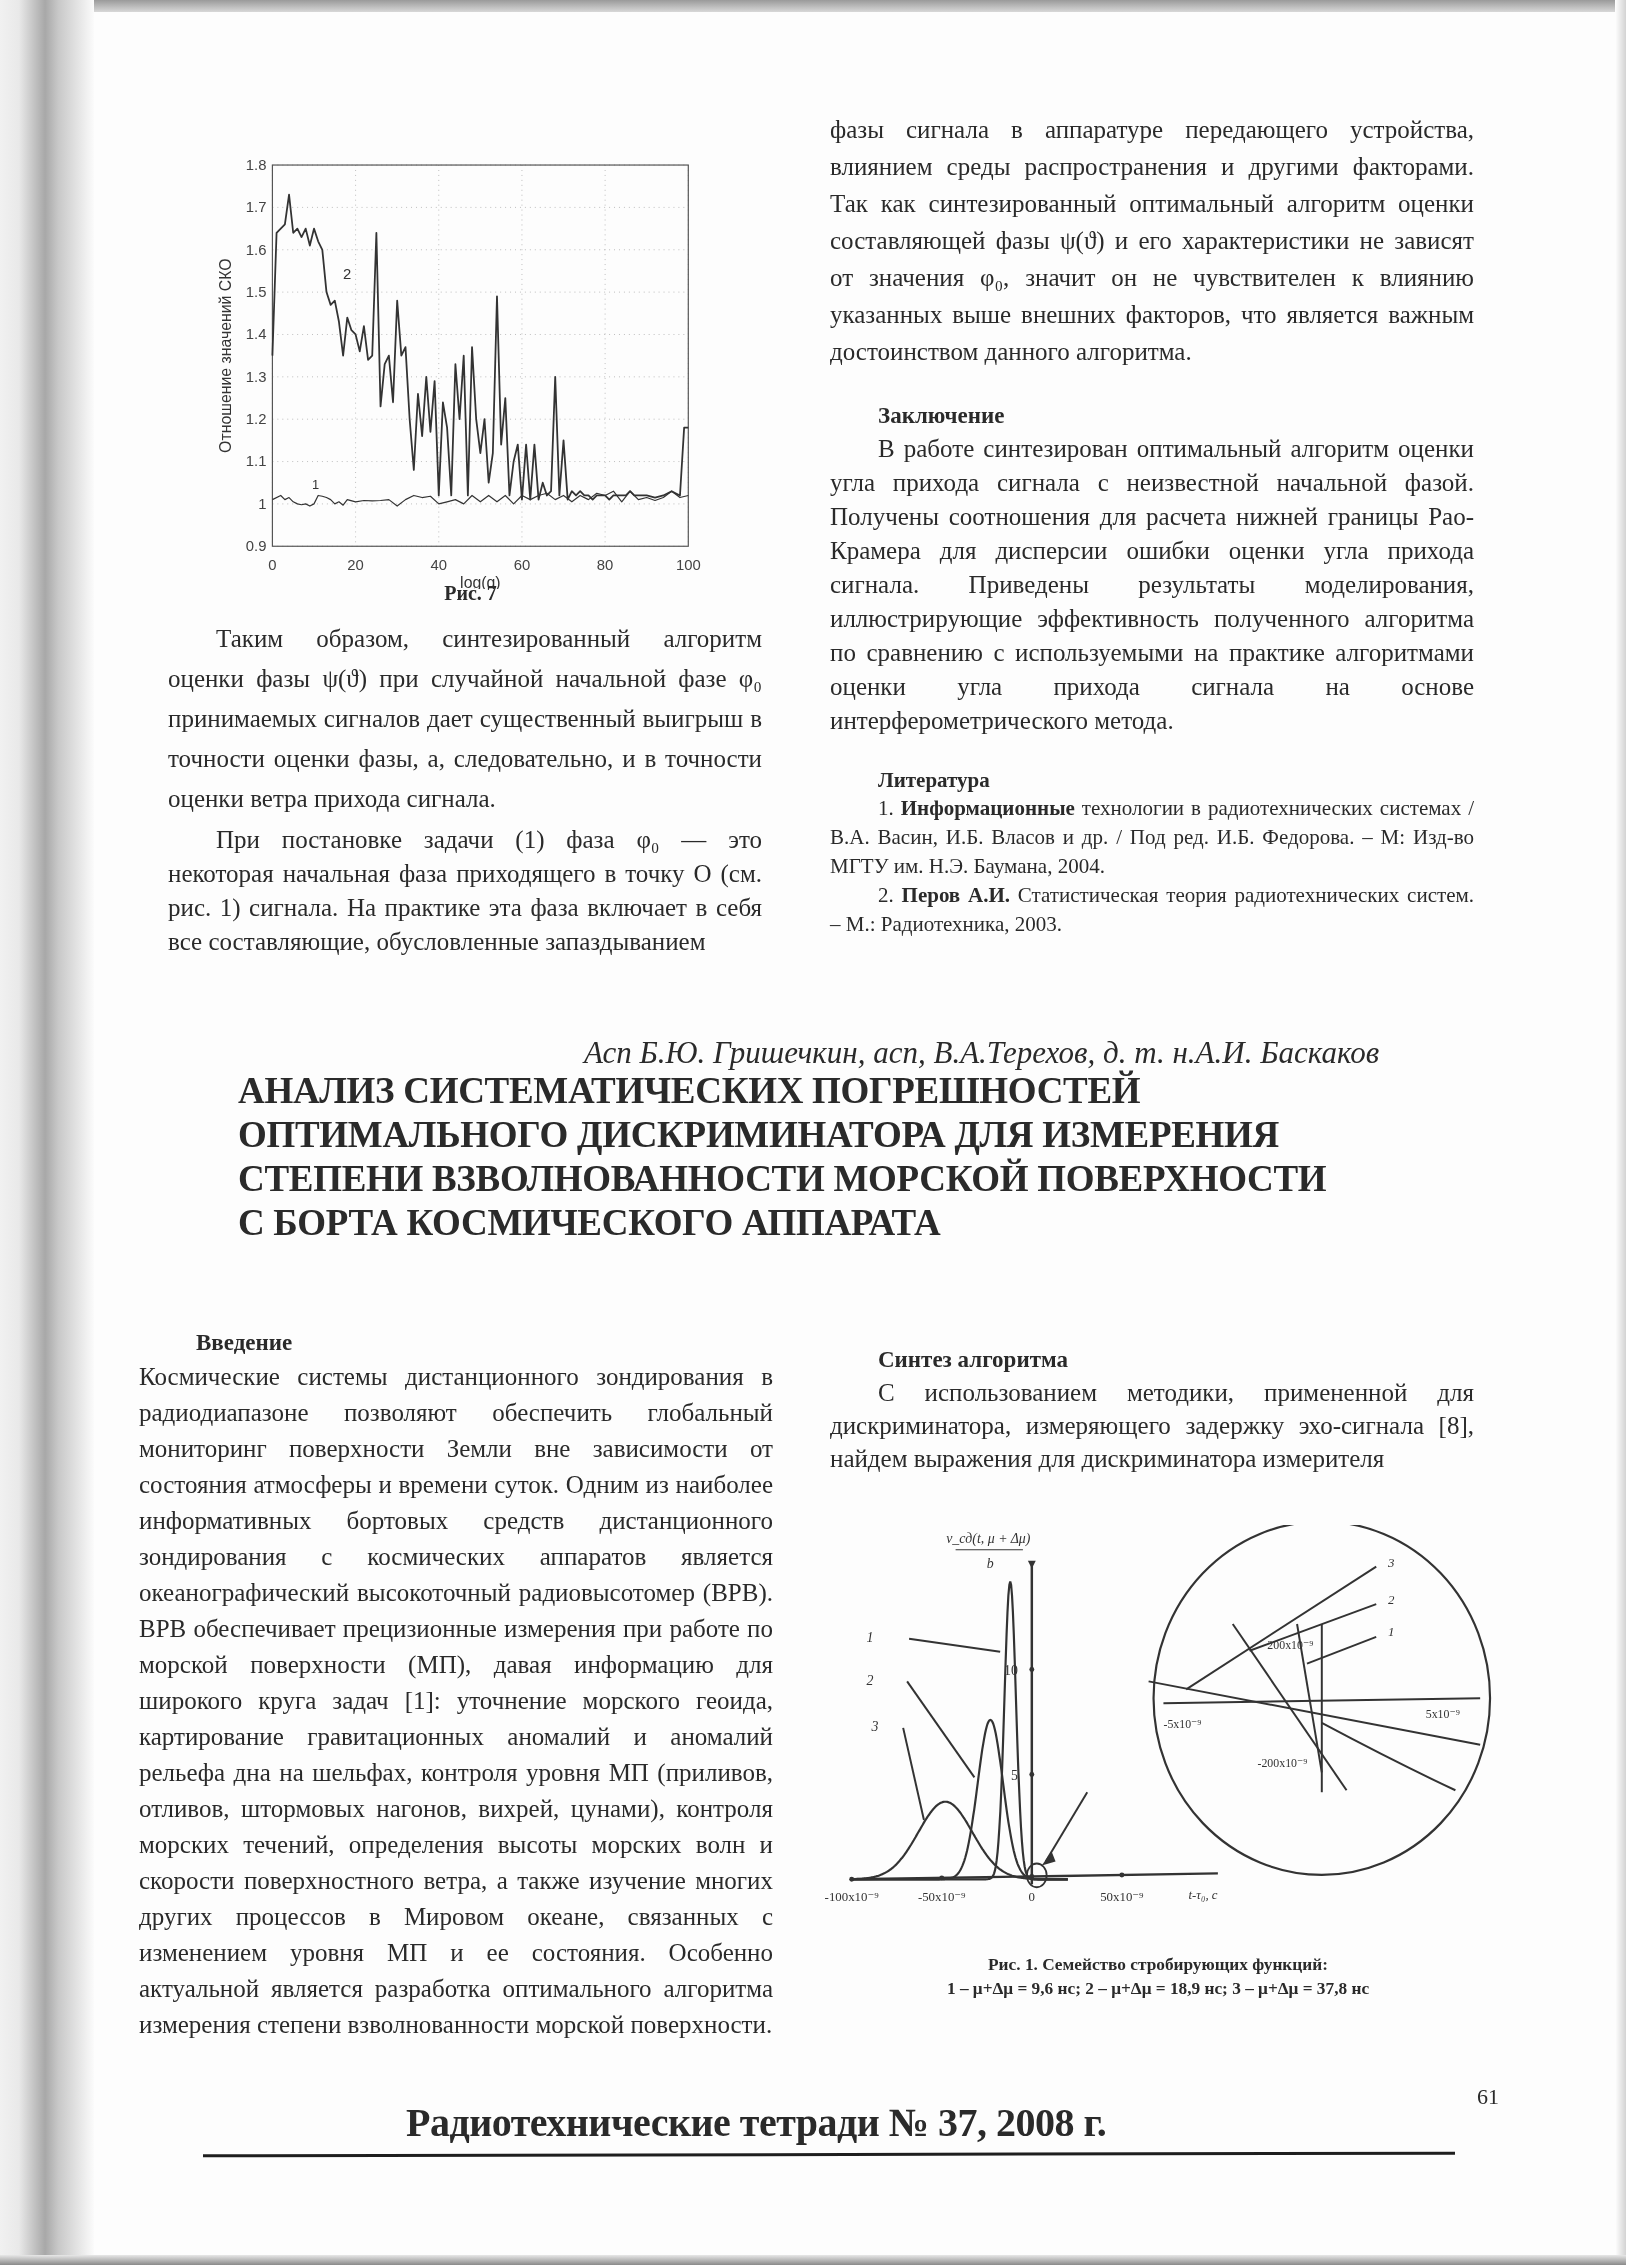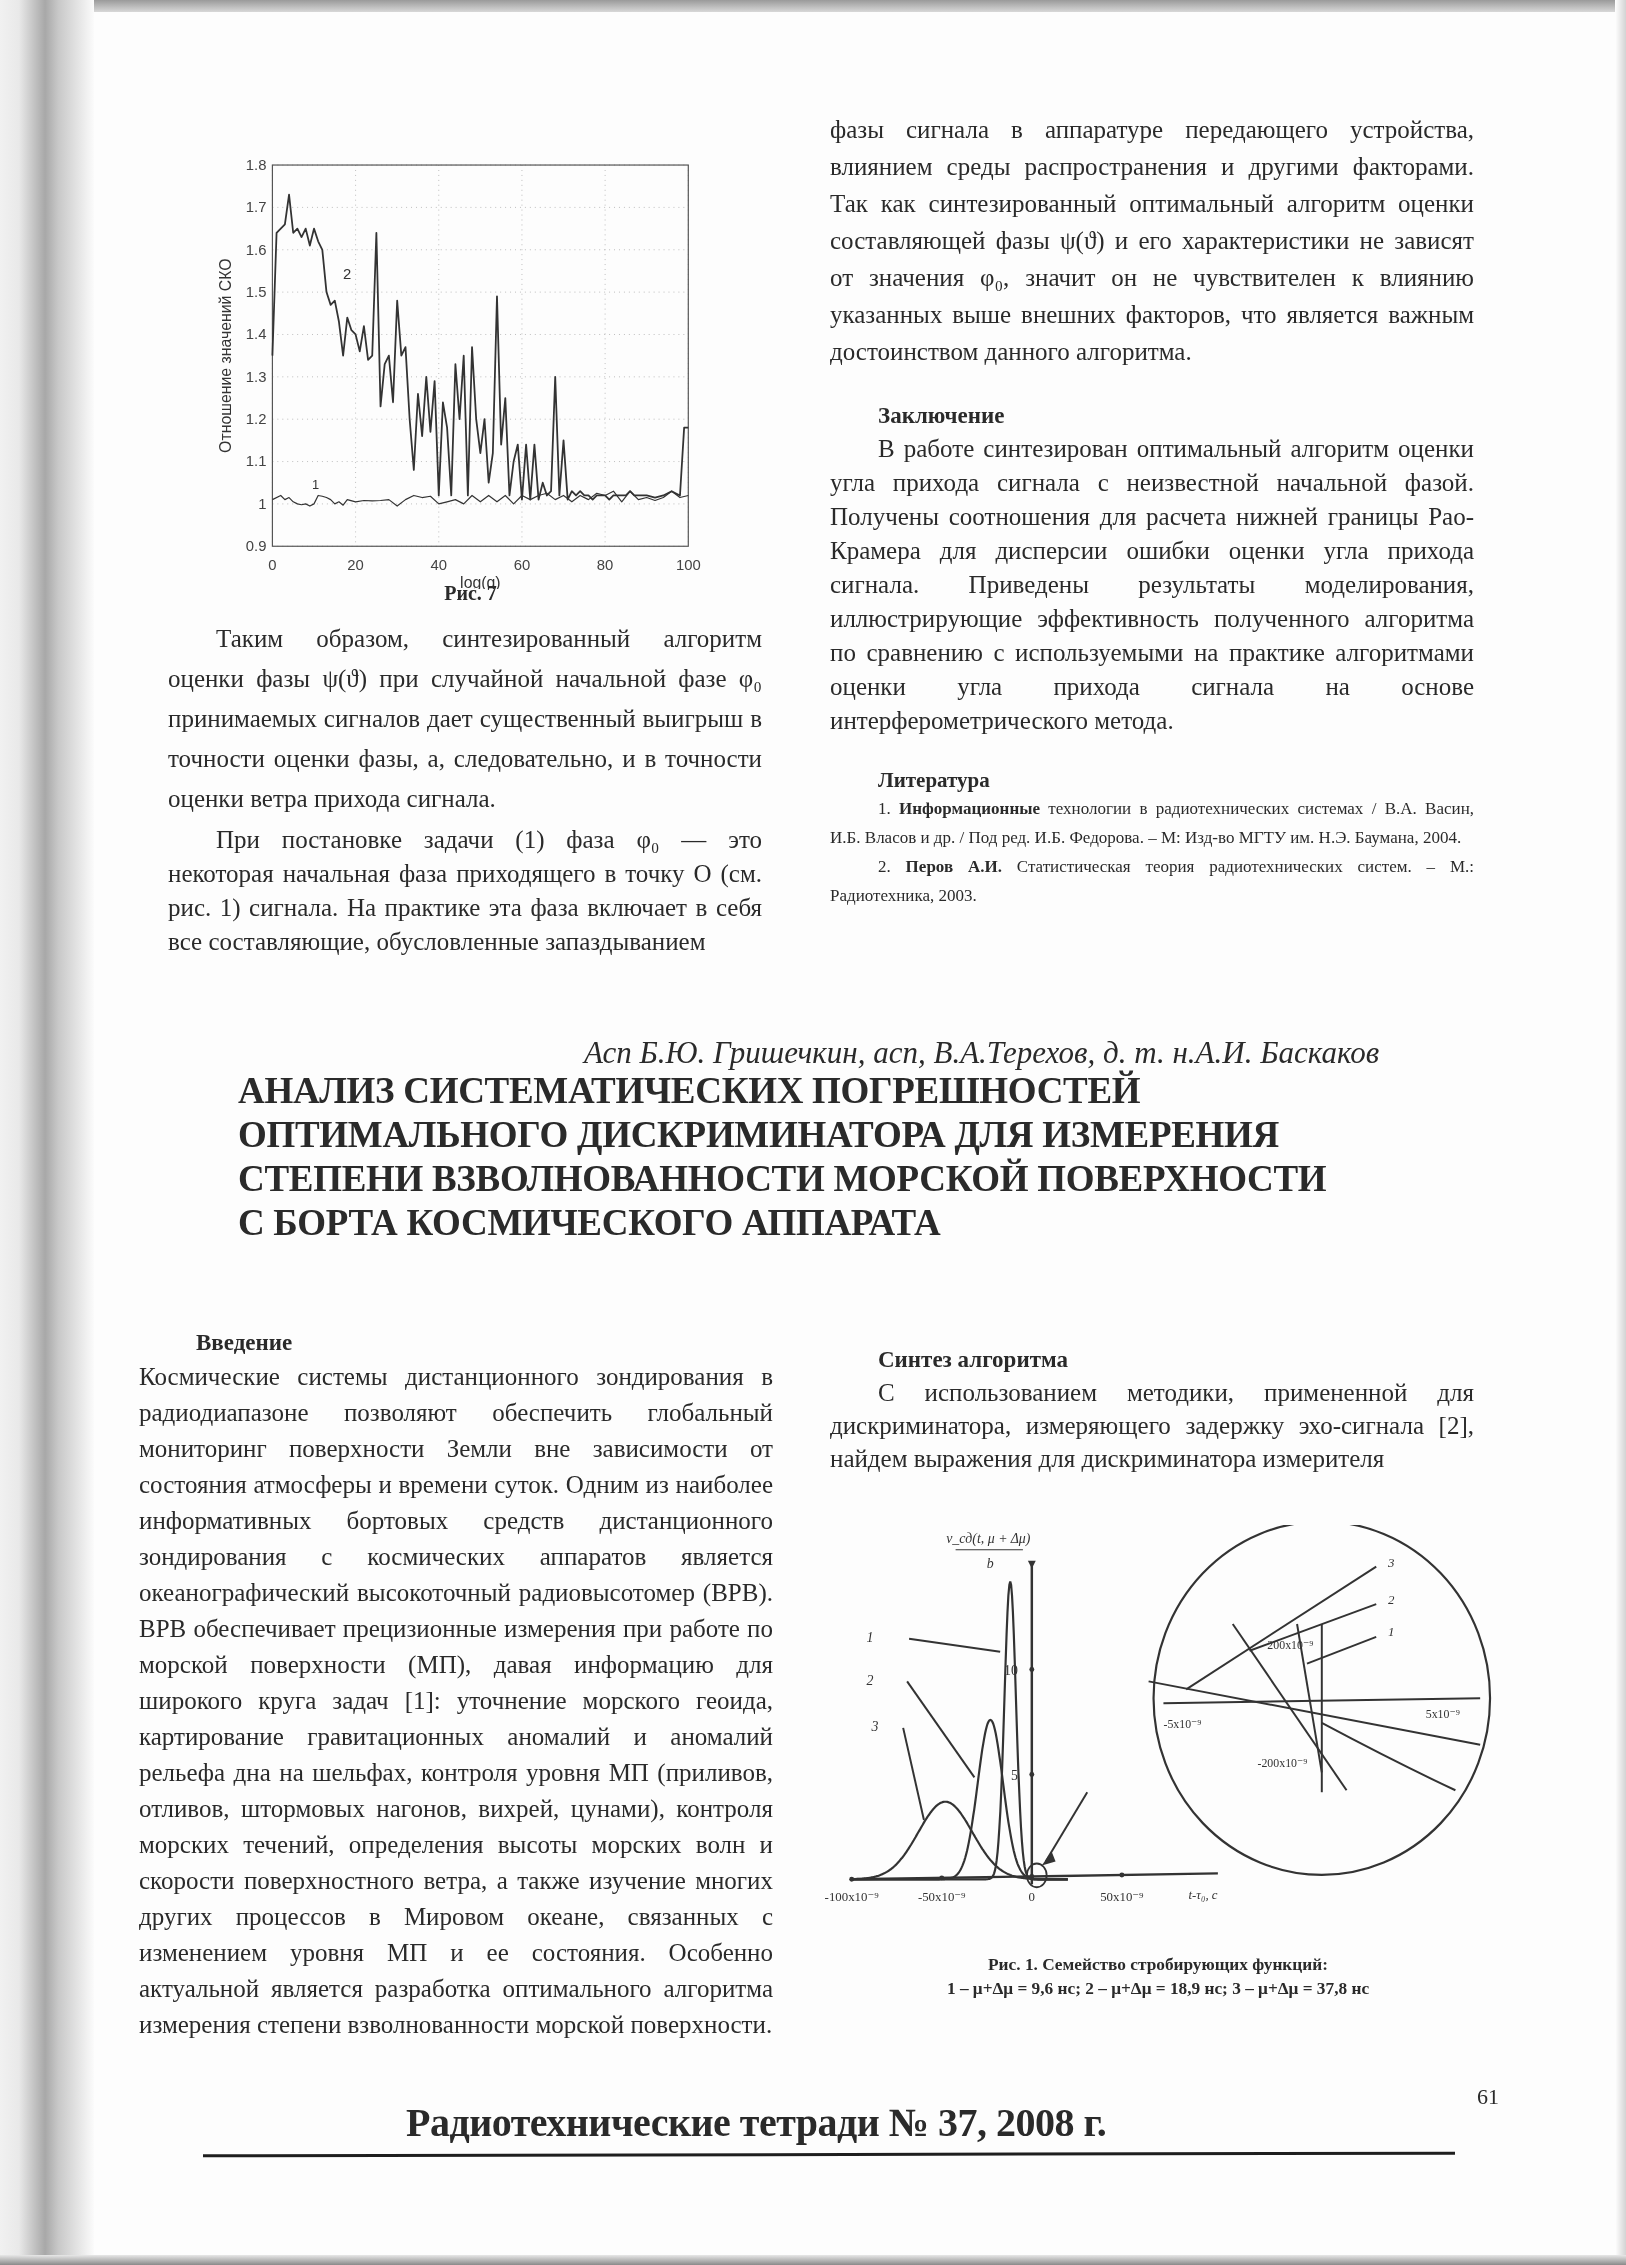--- a/index.html
+++ b/index.html
@@ -14,21 +14,21 @@
     background:linear-gradient(90deg,#f1f1f1 0%,#e9e9e9 20%,#a8a8a8 48%,#c8c8c8 62%,#fbfbfb 100%); }
   .scan-right { position:absolute; right:0; top:0; width:12px; height:2265px;
     background:linear-gradient(90deg,#ffffff,#cfcfcf); }
   .scan-bottom { position:absolute; left:0; bottom:0; width:1627px; height:10px;
     background:linear-gradient(#e8e8e8,#8a8a8a); }
 
   .col { position:absolute; font-size:25px; line-height:36px; text-align:justify; }
   .col p { margin:0; }
   .indent { text-indent:48px; }
   .heading { font-weight:bold; font-size:23px; margin:0; line-height:32px; }
-  .ref { font-size:17px; line-height:29px; text-indent:48px; margin:0; text-align:justify; }
+  .ref { font-size:21px; line-height:29px; text-indent:48px; margin:0; text-align:justify; }
   .ref b { font-weight:bold; }
 
   #fig7 { position:absolute; left:213px; top:153px; width:505px; height:436px; }
   .fig-caption { position:absolute; font-weight:bold; font-size:20px; text-align:center; }
 
   .authors { position:absolute; left:584px; top:1035px; font-style:italic; font-weight:normal;
     font-size:31px; white-space:nowrap; }
   .title { position:absolute; left:238px; top:1069px; width:1178px; text-align:left;
     font-weight:bold; font-size:37px; line-height:44px; letter-spacing:-0.3px; }
   .title div { white-space:nowrap; }
@@ -118,21 +118,21 @@
   <div>С БОРТА КОСМИЧЕСКОГО АППАРАТА</div>
 </div>
 
 <div class="col" style="left:139px; top:1327px; width:634px; line-height:36px;">
   <p class="heading" style="padding-left:57px;">Введение</p>
   <p>Космические системы дистанционного зондирования в радиодиапазоне позволяют обеспечить глобальный мониторинг поверхности Земли вне зависимости от состояния атмосферы и времени суток. Одним из наиболее информативных бортовых средств дистанционного зондирования с космических аппаратов является океанографический высокоточный радиовысотомер (ВРВ). ВРВ обеспечивает прецизионные измерения при работе по морской поверхности (МП), давая информацию для широкого круга задач [1]: уточнение морского геоида, картирование гравитационных аномалий и аномалий рельефа дна на шельфах, контроля уровня МП (приливов, отливов, штормовых нагонов, вихрей, цунами), контроля морских течений, определения высоты морских волн и скорости поверхностного ветра, а также изучение многих других процессов в Мировом океане, связанных с изменением уровня МП и ее состояния. Особенно актуальной является разработка оптимального алгоритма измерения степени взволнованности морской поверхности.</p>
 </div>
 
 <div class="col" style="left:830px; top:1344px; width:644px; line-height:33px;">
   <p class="heading indent">Синтез алгоритма</p>
-  <p class="indent">С использованием методики, примененной для дискриминатора, измеряющего задержку эхо-сигнала [2], найдем выражения для дискриминатора измерителя</p>
+  <p class="indent">С использованием методики, примененной для дискриминатора, измеряющего задержку эхо-сигнала [8], найдем выражения для дискриминатора измерителя</p>
 </div>
 
 <svg id="fig1" class="serif-svg" viewBox="0 0 680 390">
     <line x1="30" y1="358" x2="400" y2="352" stroke="#333" stroke-width="2.5"></line>
     <line x1="212" y1="363" x2="212" y2="38" stroke="#333" stroke-width="2.5"></line>
     <path d="M208,36 L216,36 L212,44 Z" fill="#333"></path>
     <text x="168" y="18" font-size="14" font-style="italic" text-anchor="middle" fill="#333">v_сд(t, μ + Δμ)</text>
     <line x1="135" y1="25" x2="203" y2="25" stroke="#333" stroke-width="1"></line>
     <text x="170" y="43" font-size="14" font-style="italic" text-anchor="middle" fill="#333">b</text>
     <circle cx="212" cy="252" r="2.5" fill="#333"></circle>

